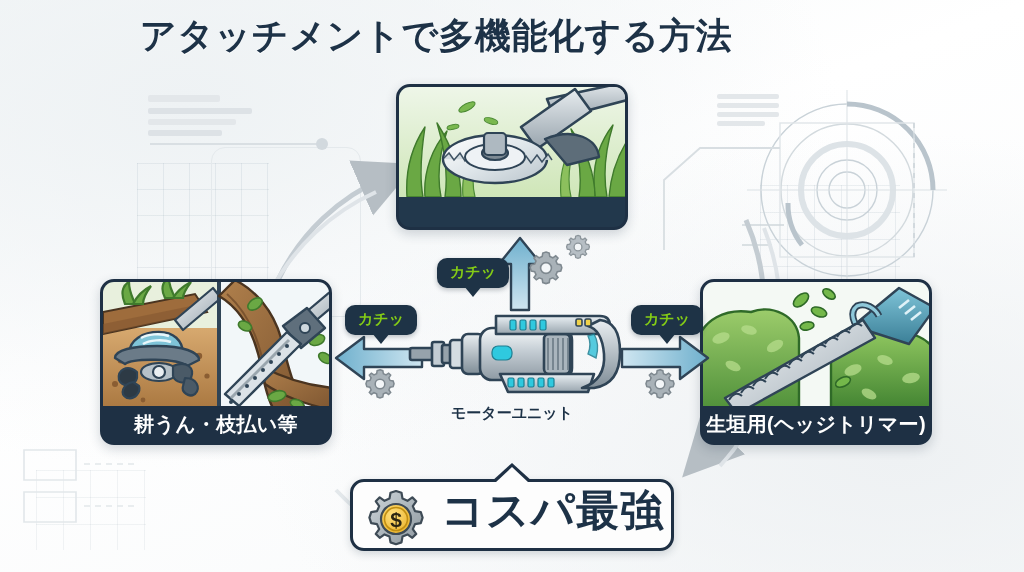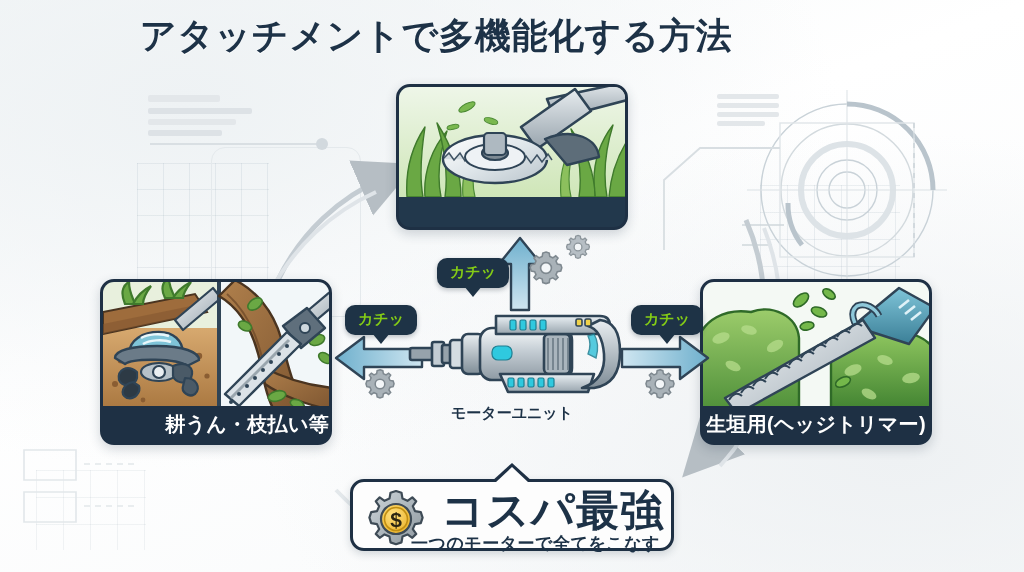--- a/index.html
+++ b/index.html
@@ -296,21 +296,21 @@
             <circle cx="26" cy="104" r="2"></circle>
               <circle cx="34" cy="96" r="2"></circle>
             <circle cx="42" cy="88" r="2"></circle>
               <circle cx="50" cy="80" r="2"></circle>
             <circle cx="58" cy="72" r="2"></circle>
               <circle cx="66" cy="64" r="2"></circle>
           </g>
         </g>
       </svg>
     </div>
-    <div class="card-label" style="height:36px;line-height:36px;font-size:20px;text-align:right;">耕うん・枝払い等</div>
+    <div class="card-label" style="height:36px;line-height:36px;font-size:20px;">耕うん・枝払い等</div>
   </div>
 
   <div class="card" style="left:700px;top:279px;width:232px;height:166px;">
     <div class="card-img" style="height:130px;">
       <svg viewBox="0 0 232 130" width="232" height="130">
         <defs>
           <linearGradient id="ghedge" x1="0" y1="0" x2="0" y2="1">
             <stop offset="0" stop-color="#9ccc6b"></stop>
               <stop offset="1" stop-color="#4e8f39"></stop>
           </linearGradient>
@@ -514,16 +514,15 @@
         </radialGradient>
       </defs>
       <g fill="url(#ggearb)" stroke="#3e4b56" stroke-width="2.2" stroke-linejoin="round">
         <path d="M29 1 l5.5 1.8 1 5.8 5 2.2 4.8-3.4 3.9 3.9 -3.4 4.8 2.2 5 5.8 1 1.8 5.5 -1.8 5.5 -5.8 1 -2.2 5 3.4 4.8 -3.9 3.9 -4.8-3.4 -5 2.2 -1 5.8 -5.5 1.8 -5.5-1.8 -1-5.8 -5-2.2 -4.8 3.4 -3.9-3.9 3.4-4.8 -2.2-5 -5.8-1 -1.8-5.5 1.8-5.5 5.8-1 2.2-5 -3.4-4.8 3.9-3.9 4.8 3.4 5-2.2 1-5.8z"></path>
       </g>
       <circle cx="29" cy="29" r="15" fill="url(#gcoin)" stroke="#3e4b56" stroke-width="2.2"></circle>
       <circle cx="29" cy="29" r="11.5" fill="none" stroke="#c08e12" stroke-width="1.6"></circle>
       <text x="29" y="37" text-anchor="middle" font-family="'Liberation Sans',sans-serif" font-size="21" font-weight="bold" fill="#2b2512">$</text>
     </svg>
     <div class="banner-main" style="position:absolute;left:88px;top:7px;">コスパ最強</div>
-    <div class="banner-sub" style="position:absolute;left:58px;top:50px;">一つのモーターで全てをこなす</div>
   </div>
 
 </div>
 
 </body></html>

